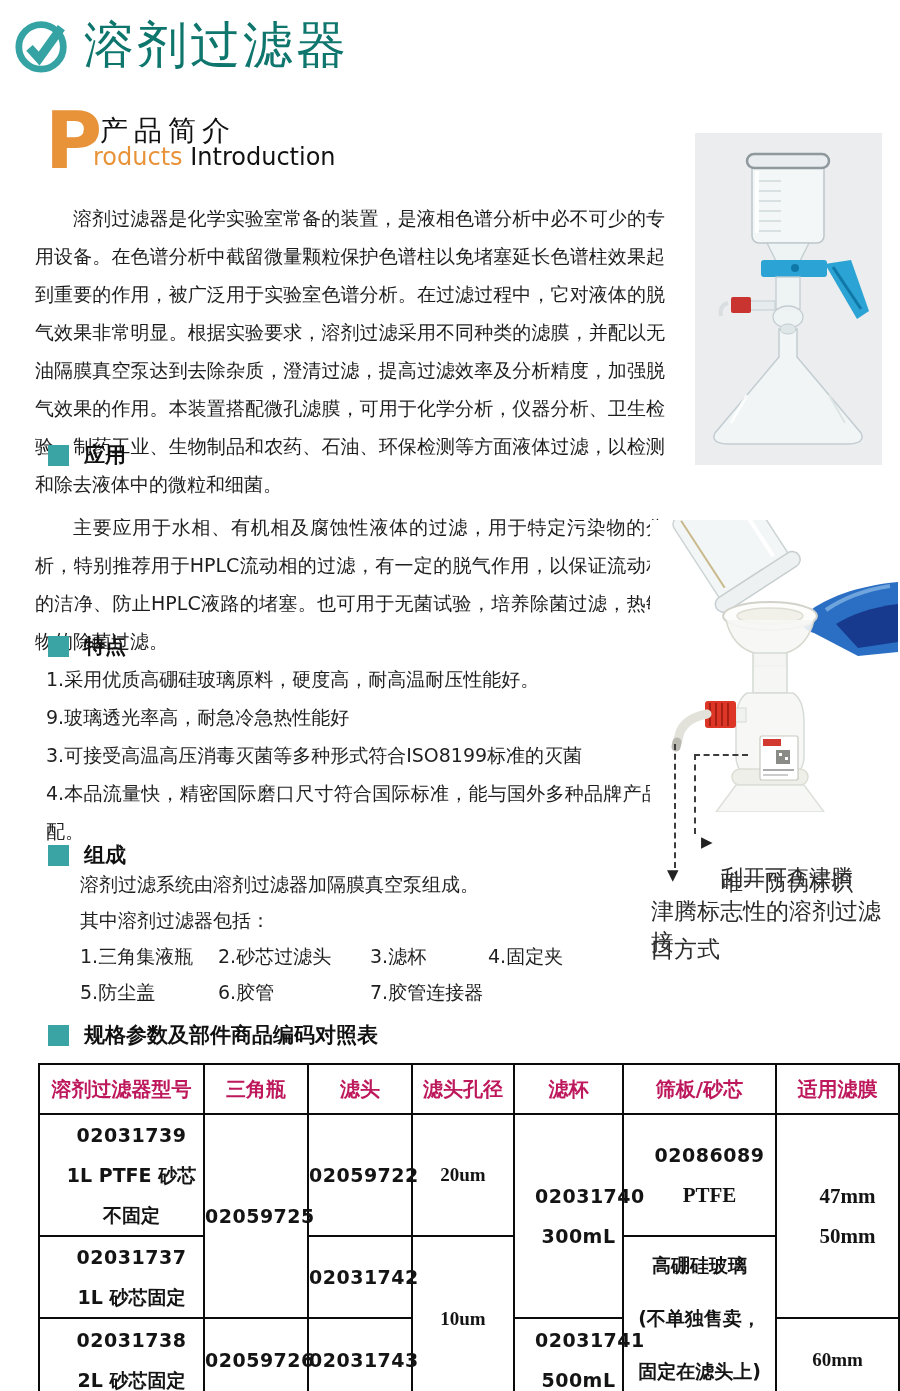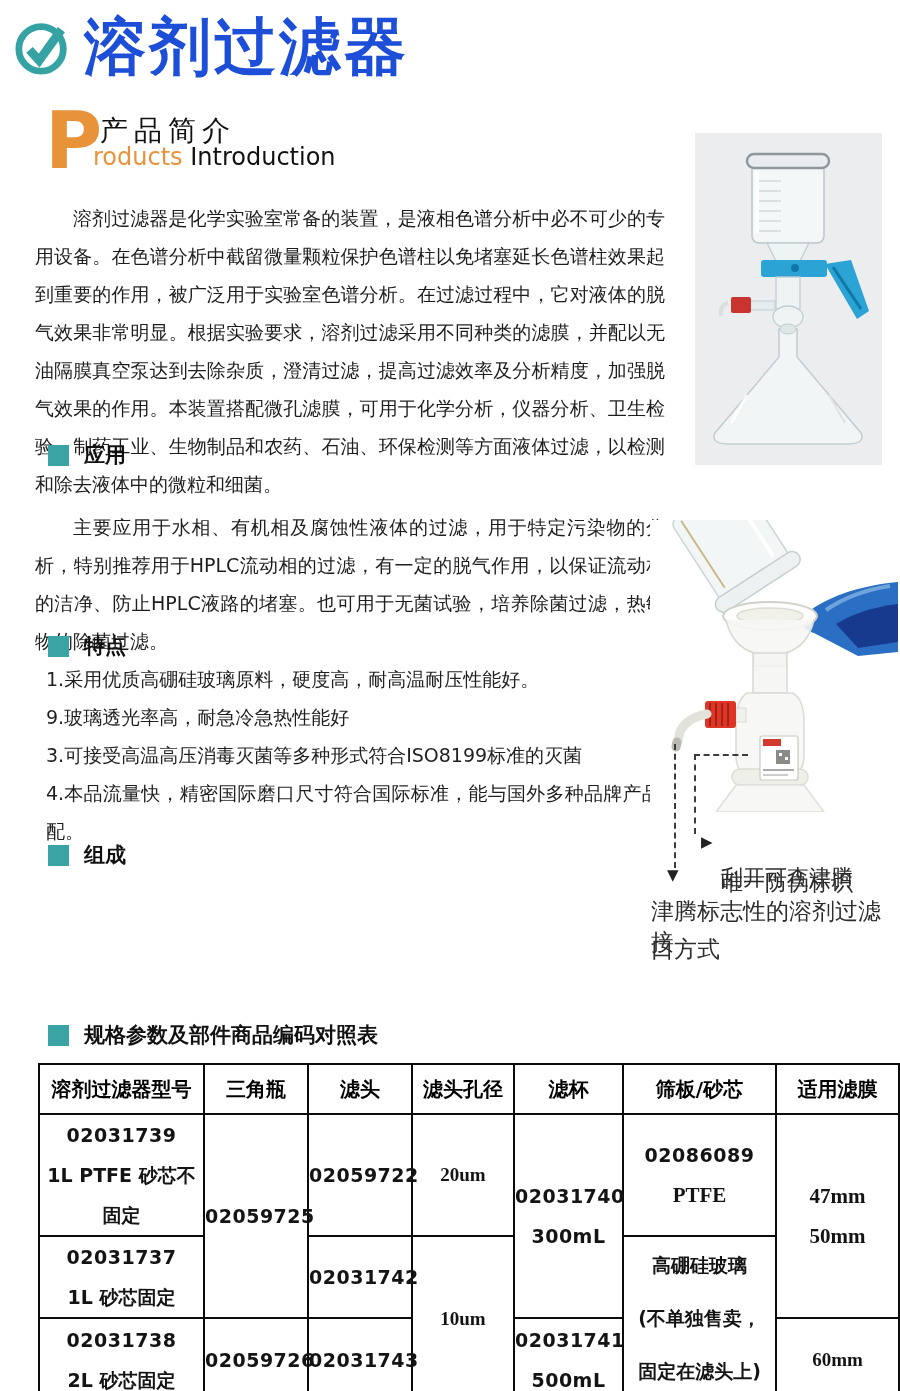--- a/index.html
+++ b/index.html
@@ -1,21 +1,21 @@
 <!DOCTYPE html>
 <html><head>
 <meta charset="utf-8">
 <style>
   html,body{margin:0;padding:0;background:#fff;}
   .page{position:relative;width:900px;height:1391px;background:#ffffff;overflow:hidden;
         font-family:"DejaVu Sans",sans-serif;color:#1f1f1f;}
   
   .main-header{position:absolute;left:14px;top:16px;display:flex;align-items:center;gap:12px;}
   .check-icon{width:58px;height:58px;}
-  .page-title{font-size:62px;font-weight:bold;color:#1d4ed8;letter-spacing:3px;line-height:1;}
+  .page-title{font-size:50px;font-weight:normal;color:#0f766e;letter-spacing:3px;line-height:1;}
   
   .big-p{position:absolute;left:45px;top:102px;font-size:78px;line-height:1;font-weight:bold;color:#E8933A;}
   .ph-cn{position:absolute;left:100px;top:112px;font-size:28px;letter-spacing:6px;color:#111;}
   .ph-en{position:absolute;left:93px;top:143px;font-size:24px;color:#111;}
   .ph-en .orange{color:#E8933A;}
   
   .para{position:absolute;left:35px;width:630px;font-size:19px;line-height:38px;
         text-align:justify;text-indent:2em;color:#1d1d1d;}
   .intro-para{top:180px;}
   .app-para{top:489px;}
@@ -35,27 +35,27 @@
   .dash-h{position:absolute;left:694px;top:754px;width:54px;border-top:2px dashed #3c3c3c;}
   .dash-v2{position:absolute;left:694px;top:754px;height:80px;border-left:2px dashed #3c3c3c;}
   .arrow-right{position:absolute;left:701px;top:833px;font-size:15px;color:#222;}
   .note-1{position:absolute;left:721px;top:863px;font-size:22px;color:#2c2c2c;}
   .note-2{position:absolute;left:721px;top:868px;font-size:22px;color:#2c2c2c;}
   .cap-1{position:absolute;left:651px;top:896px;font-size:23px;color:#2c2c2c;}
   .cap-2{position:absolute;left:651px;top:934px;font-size:23px;color:#2c2c2c;}
   
   .spec-table{position:absolute;left:38px;top:1063px;border-collapse:collapse;table-layout:fixed;width:860px;}
   .spec-table th,.spec-table td{border:2px solid #0b0b0b;text-align:center;vertical-align:middle;padding:0;}
-  .spec-table th{color:#000000;font-size:20px;font-weight:bold;height:48px;background:#fff;}
+  .spec-table th{color:#be185d;font-size:20px;font-weight:bold;height:48px;background:#fff;}
   .spec-table td{font-size:19px;color:#141414;}
   .r1{height:85px;} .r2{height:78px;} .r3{height:83px;}
   .code{font-weight:600;letter-spacing:.5px;}
   .cn-cell{font-weight:bold;}
   .serif{font-family:"Liberation Serif",serif;font-weight:bold;font-size:21px;}
-  .cl{line-height:40px;}
+  .cl{line-height:40px;margin-left:20px;}
   .cl3{line-height:53px;font-weight:bold;}
 </style>
 </head>
 <body>
 
 <div class="page">
 
   <div class="main-header">
     <svg class="check-icon" viewBox="0 0 60 60">
       <circle cx="28" cy="32" r="23" fill="none" stroke="#35A3A3" stroke-width="7"></circle>
@@ -122,20 +122,35 @@
   <div class="feat-list">
     <div>1.采用优质高硼硅玻璃原料，硬度高，耐高温耐压性能好。</div>
     <div>9.玻璃透光率高，耐急冷急热性能好</div>
     <div>3.可接受高温高压消毒灭菌等多种形式符合ISO8199标准的灭菌</div>
     <div>4.本品流量快，精密国际磨口尺寸符合国际标准，能与国外多种品牌产品互配。</div>
   </div>
 
   <div class="sec-head" style="left:48px;top:841px;">
     <span class="sec-square"></span>
     <span class="sec-title">组成</span>
+  </div>
+  <div class="comp-block">
+    <div>溶剂过滤系统由溶剂过滤器加隔膜真空泵组成。</div>
+    <div>其中溶剂过滤器包括：</div>
+    <div class="comp-grid">
+      <span>1.三角集液瓶</span>
+      <span>2.砂芯过滤头</span>
+      <span>3.滤杯</span>
+      <span>4.固定夹</span>
+    </div>
+    <div class="comp-grid2">
+      <span>5.防尘盖</span>
+      <span>6.胶管</span>
+      <span>7.胶管连接器</span>
+    </div>
   </div>
 
   <svg class="photo2" viewBox="0 0 248 292">
     <rect width="248" height="292" fill="#ffffff"></rect>
 
     <g transform="rotate(-33 90 40)">
       <rect x="52" y="-30" width="82" height="100" rx="8" fill="#f2f5f5" fill-opacity="0.95" stroke="#ccd4d6" stroke-width="1.5"></rect>
       <rect x="44" y="60" width="98" height="16" rx="8" fill="#eef1f2" stroke="#c6ced0" stroke-width="1.5"></rect>
       <line x1="62" y1="-25" x2="62" y2="55" stroke="#c9b98a" stroke-width="2"></line>
       <line x1="120" y1="-25" x2="120" y2="55" stroke="#ffffff" stroke-width="4"></line>

